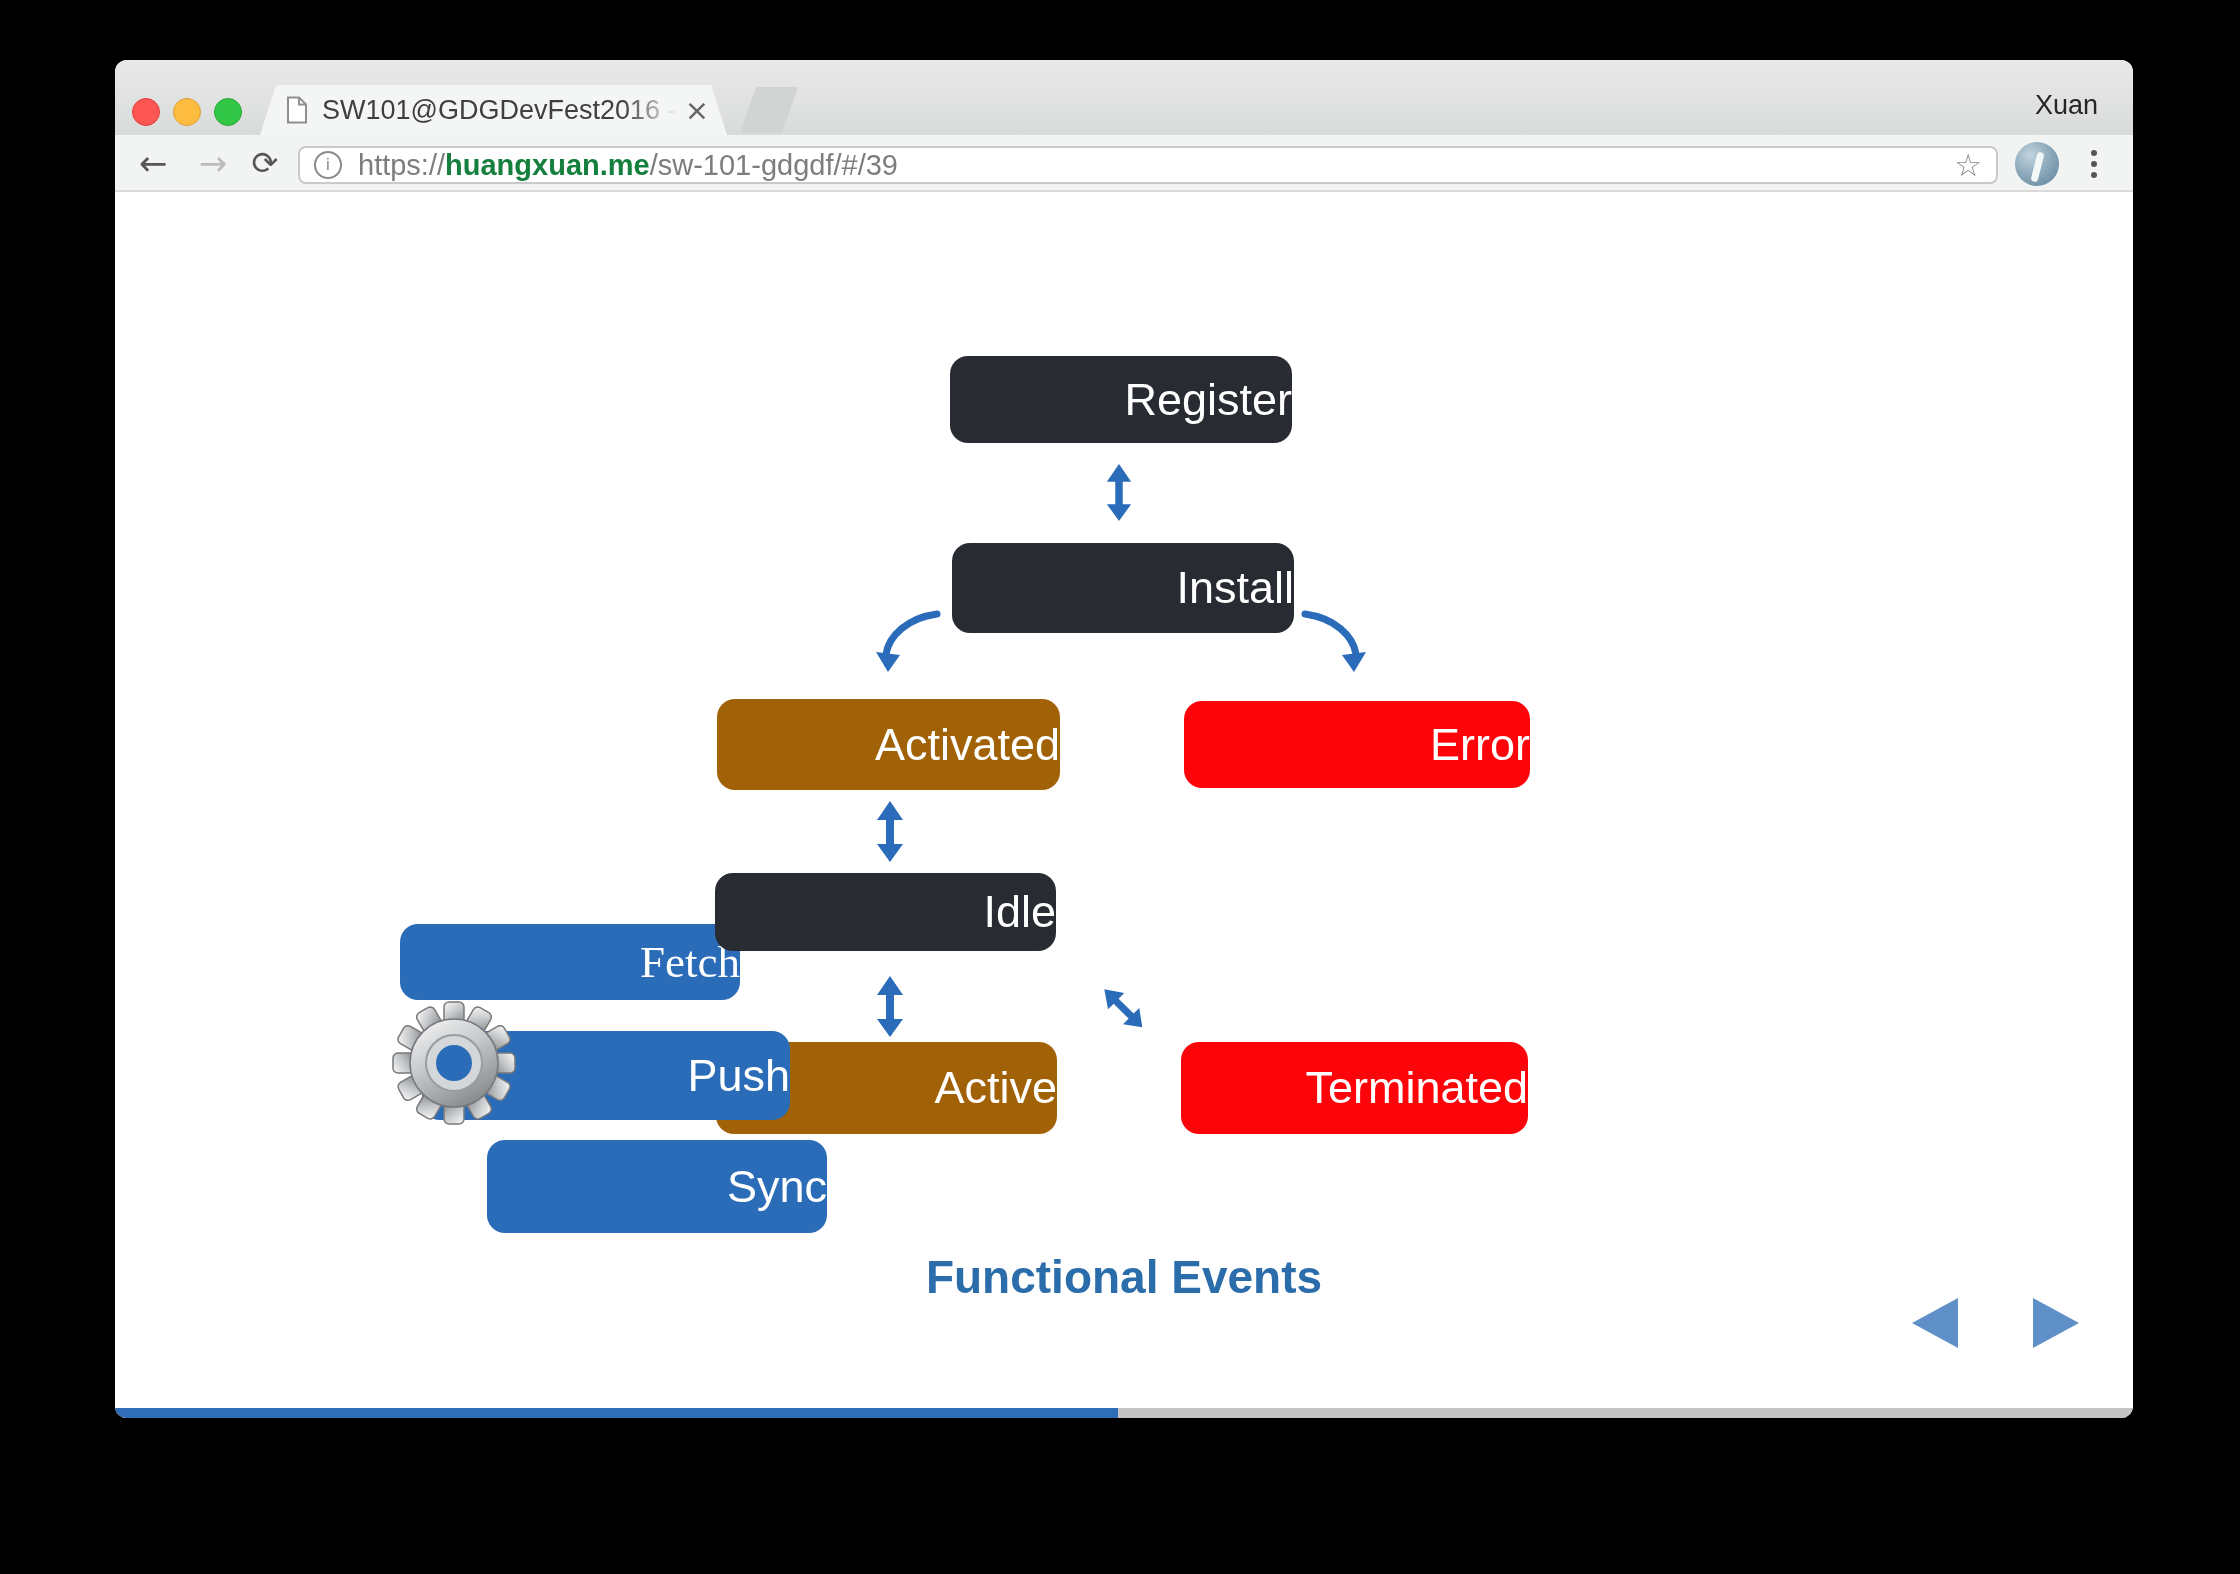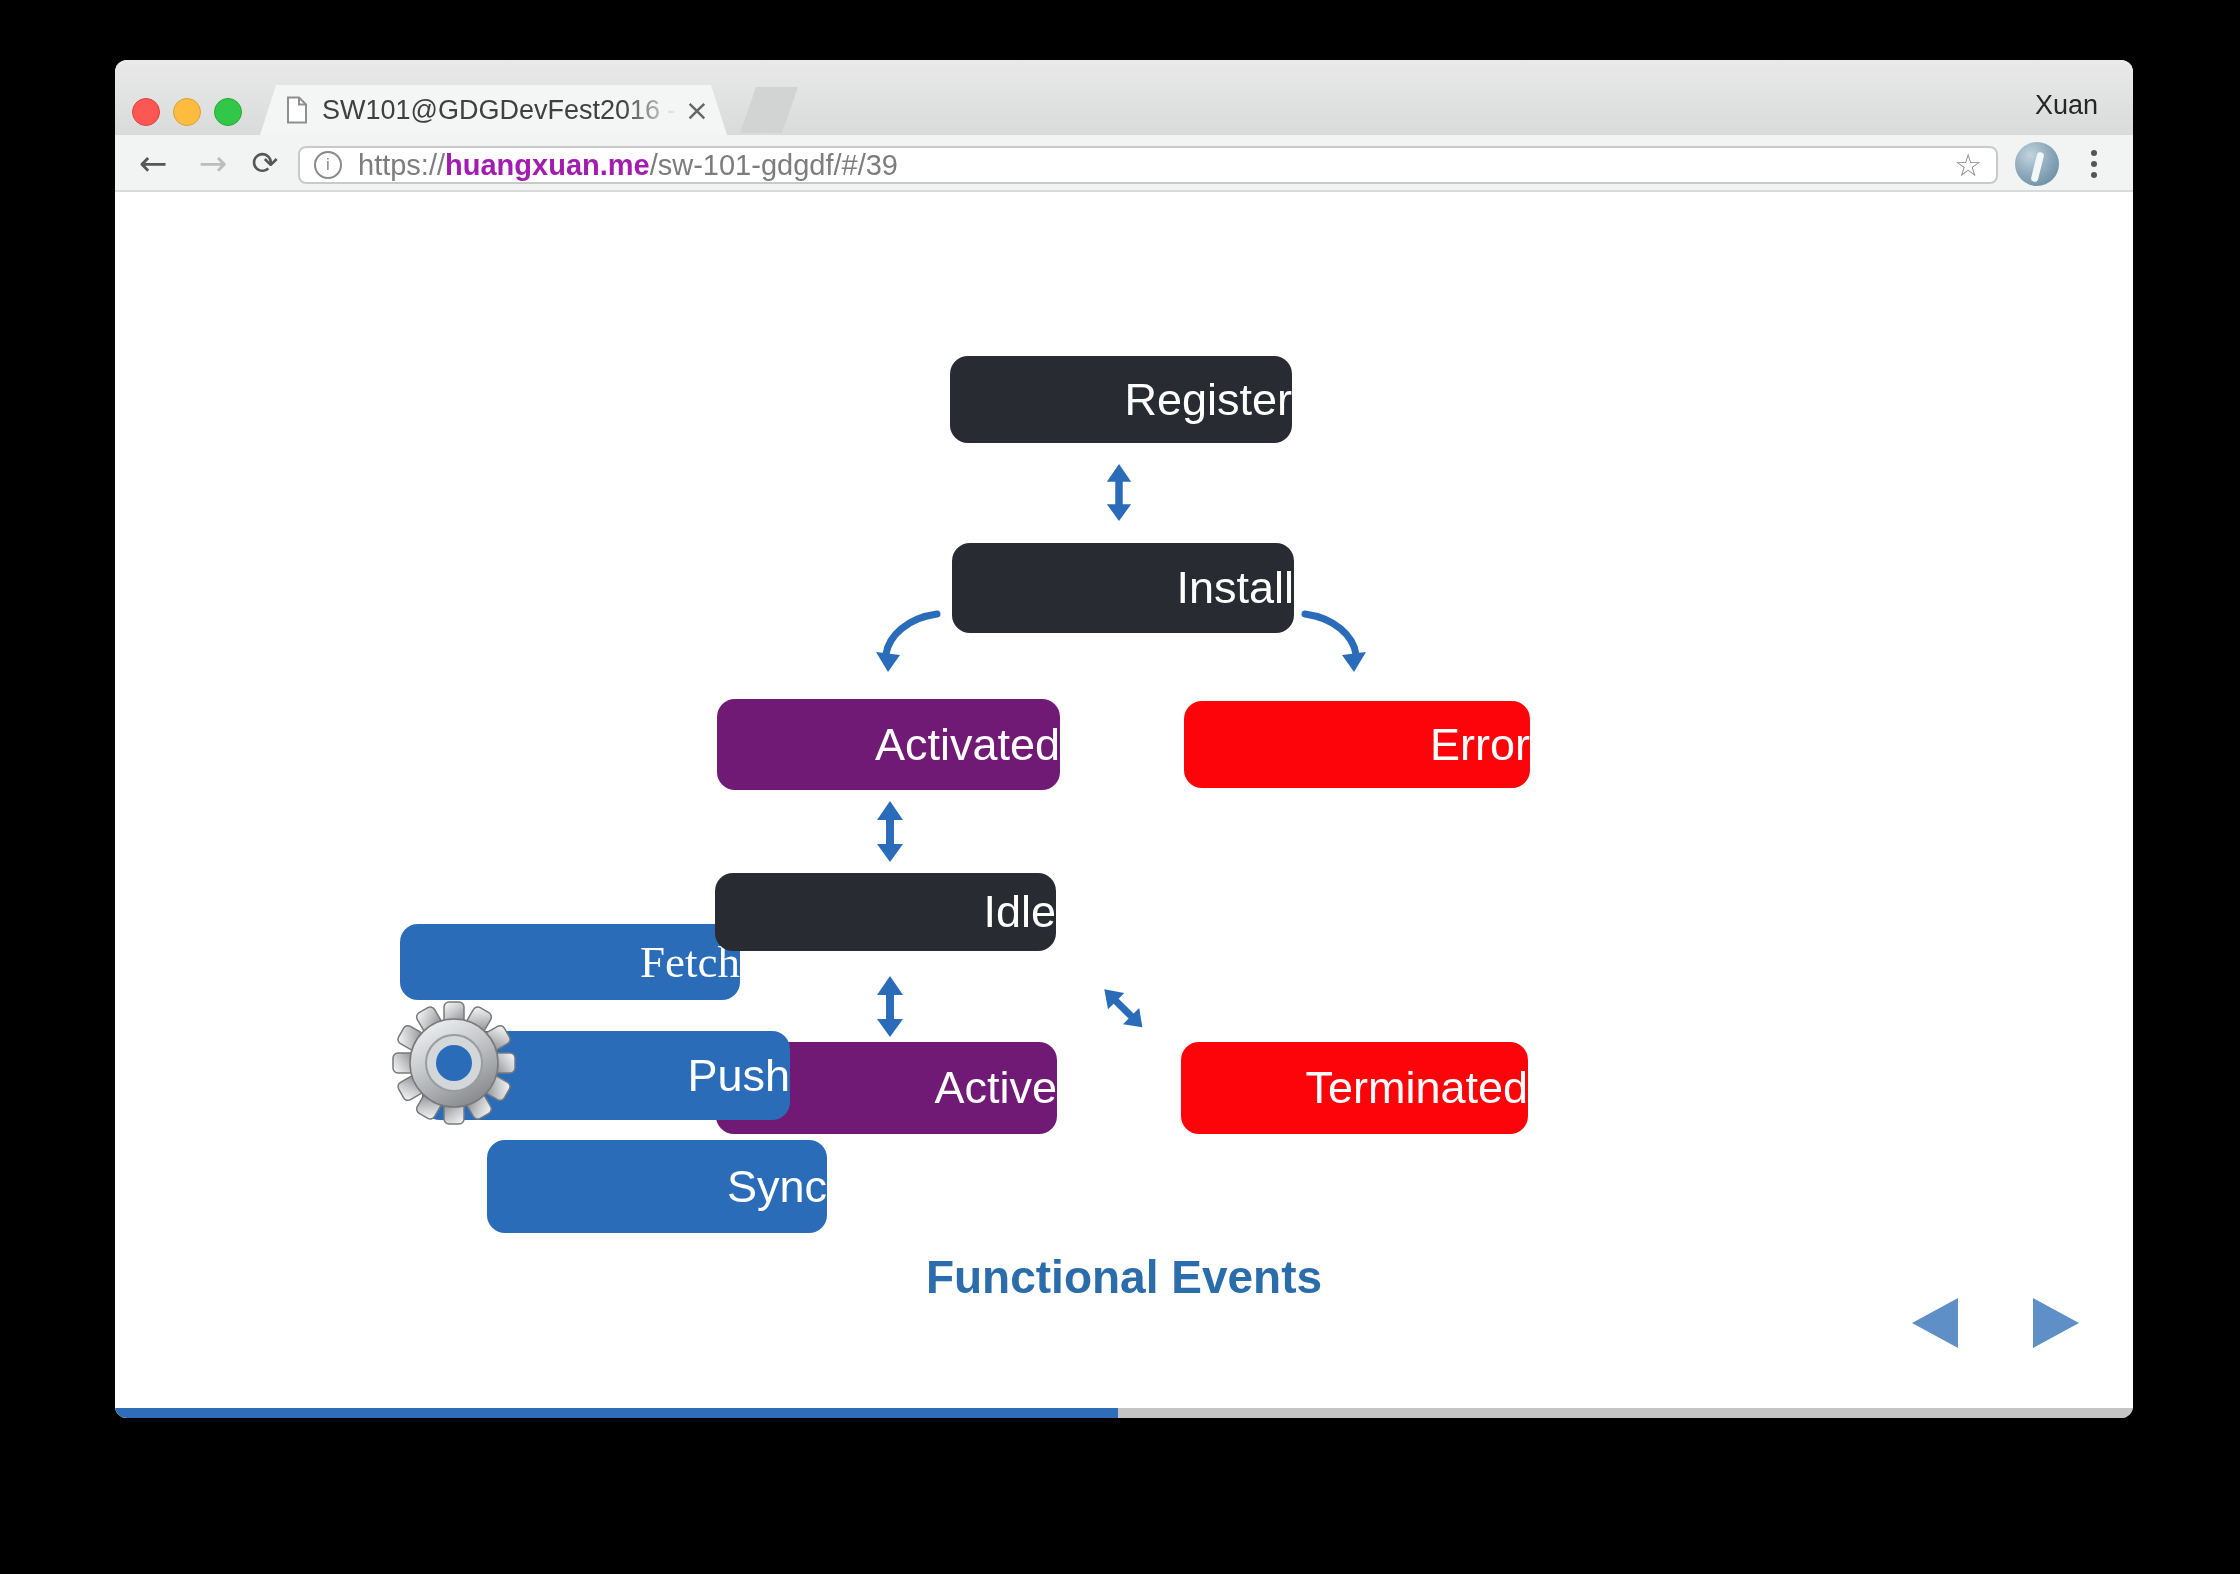--- a/index.html
+++ b/index.html
@@ -35,36 +35,36 @@
     font-size:34px;color:#565656;width:44px;}
   .nav-back{left:16px;}
   .nav-fwd{left:76px;color:#bcbcbc;}
   .nav-reload{left:128px;font-size:32px;}
   .urlbar{position:absolute;left:183px;top:11px;width:1700px;height:38px;background:#fff;
     border:2px solid #c9c9c9;border-radius:8px;box-sizing:border-box;
     display:flex;align-items:center;padding:0 14px;}
   .info-badge{width:24px;height:24px;border:2px solid #8a8a8a;border-radius:50%;color:#8a8a8a;
     font-size:17px;display:flex;align-items:center;justify-content:center;flex:none;font-style:normal;}
   .url-text{font-size:29px;margin-left:16px;white-space:nowrap;color:#7d7d7d;}
-  .url-text b{color:#a21caf;font-weight:700;}
+  .url-text b{color:#15803d;font-weight:700;}
   .bookmark{margin-left:auto;font-size:31px;color:#8a8a8a;}
   .ext-icon{position:absolute;right:74px;top:7px;width:44px;height:44px;border-radius:50%;
     background:radial-gradient(circle at 35% 30%,#c2d4de 0%,#8fabbd 45%,#5d8299 100%);overflow:hidden;}
   .ext-icon:after{content:"";position:absolute;left:19px;top:10px;width:7px;height:30px;background:#f4f7f8;
     transform:rotate(14deg);border-radius:3px;}
   .menu-dots{position:absolute;right:24px;top:12px;width:30px;height:34px;display:flex;flex-direction:column;
     align-items:center;justify-content:space-between;padding:3px 0;box-sizing:border-box;}
   .menu-dots i{width:6px;height:6px;border-radius:50%;background:#555;}
 
   
   .content{position:absolute;left:0;top:132px;width:100%;height:1216px;background:#fff;}
   .node{position:absolute;border-radius:18px;color:#fff;font-size:45px;
     display:flex;align-items:center;justify-content:flex-end;white-space:nowrap;}
   .dark{background:#282c32;}
-  .green{background:#701a75;}
+  .green{background:#a16207;}
   .red{background:#fc040a;}
   .blue{background:#2b6cb8;}
 
   .arrow-v{position:absolute;}
   .diag-wrap{position:absolute;display:flex;align-items:center;justify-content:center;}
   .diag-wrap svg{transform:rotate(-45deg);}
   .curve{position:absolute;}
   .curve.left svg{transform:scaleX(-1);}
 
   .caption{position:absolute;left:0;top:1058px;width:100%;text-align:center;

